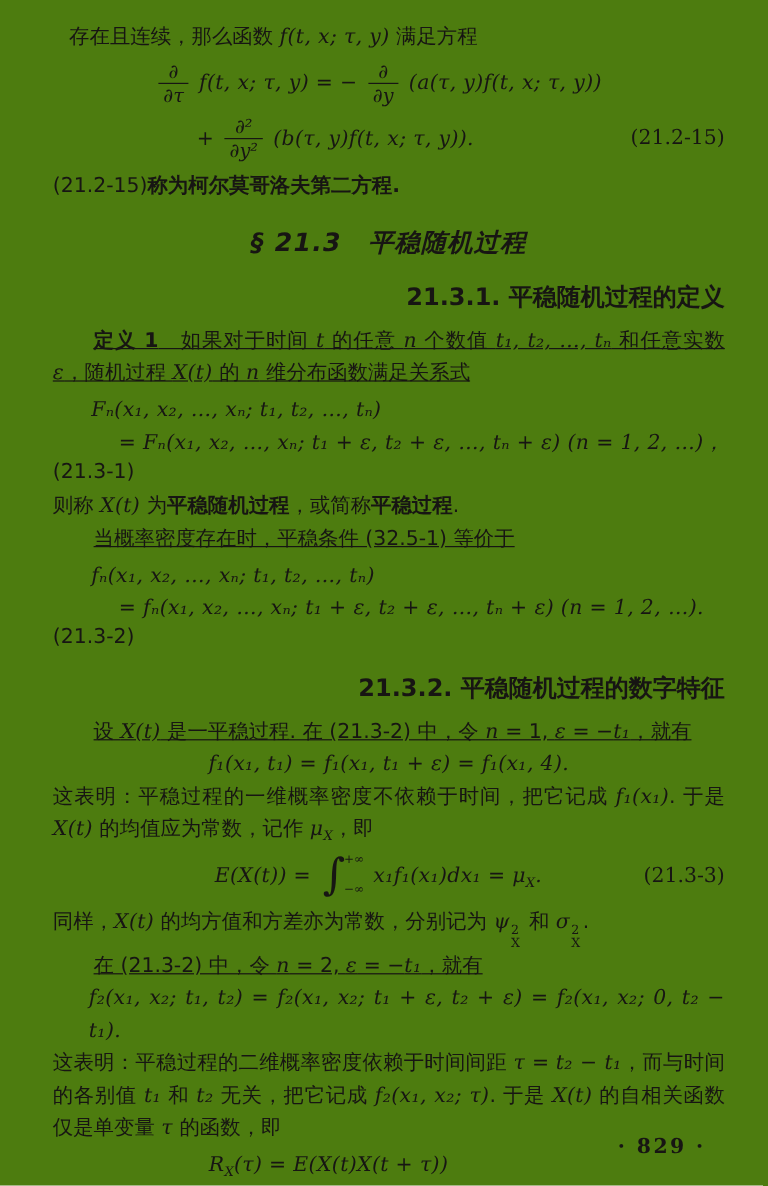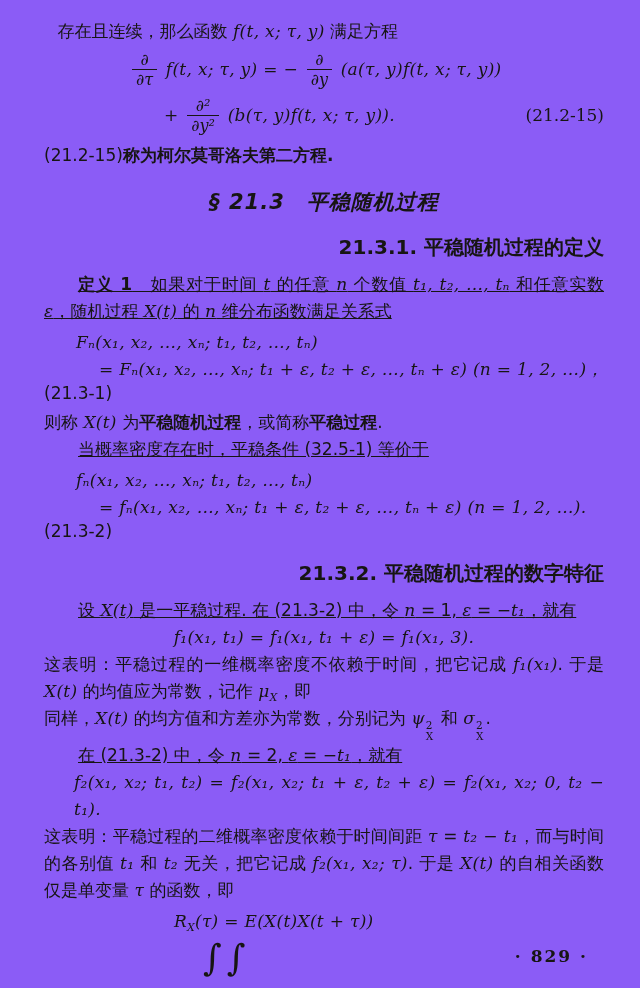--- a/index.html
+++ b/index.html
@@ -1,20 +1,20 @@
 <!DOCTYPE html>
 <html lang="zh"><head>
 <meta charset="utf-8">
 <style>
   html,body{margin:0;padding:0;background:#e8e6e0;}
   .page{
     position:relative;
     width:640px;height:988px;
     margin:0 auto;
-    background:#8b5cf6;
+    background:#4d7c0f;
     color:#171513;
     font-family:"DejaVu Sans",sans-serif;
     font-size:17px;
     line-height:27px;
     box-sizing:border-box;
     padding:18px 36px 0 44px;
     overflow:hidden;
   }
   .para{text-align:justify;margin:0;}
   .indent{text-indent:2em;text-decoration:underline;}
@@ -109,24 +109,36 @@
   <div class="eqblock">
     <div style="margin-left:32px;"><span><span class="mi">fₙ(x₁, x₂, …, xₙ; t₁, t₂, …, tₙ)</span></span></div>
     <div style="margin-left:55px;"><span><span class="mi">= fₙ(x₁, x₂, …, xₙ; t₁ + ε, t₂ + ε, …, tₙ + ε)  (n = 1, 2, …).</span></span></div>
     <div class="tagline">(21.3-2)</div>
   </div>
 
   <h2 class="sub-heading" style="margin-top:16px;">21.3.2. 平稳随机过程的数字特征</h2>
 
   <p class="para indent">设 <span class="mi">X(t)</span> 是一平稳过程. 在 (21.3-2) 中，令 <span class="mi">n</span> = 1, <span class="mi">ε</span> = −<span class="mi">t₁</span>，就有</p>
 
-  <p class="para center-formula"><span class="mi">f₁(x₁, t₁) = f₁(x₁, t₁ + ε) = f₁(x₁, 3).</span></p>
+  <p class="para center-formula"><span class="mi">f₁(x₁, t₁) = f₁(x₁, t₁ + ε) = f₁(x₁, 4).</span></p>
 
   <p class="para">这表明：平稳过程的一维概率密度不依赖于时间，把它记成 <span class="mi">f₁(x₁)</span>. 于是 <span class="mi">X(t)</span> 的均值应为常数，记作 <span class="mi">μ</span><sub class="msub">X</sub>，即</p>
 
+  <div class="eqblock">
+    <div class="eqline" style="margin:4px 0;">
+      <span style="margin-left:135px;"><span class="mi">E(X(t)) = </span><span class="int">
+            <span class="isign">∫</span>
+            <span class="ilims">
+              <span>+∞</span>
+              <span>−∞</span>
+            </span>
+          </span><span class="mi"> x₁f₁(x₁)dx₁ = μ</span><sub class="msub">X</sub><span class="mi">.</span></span>
+      <span class="eqtag">(21.3-3)</span>
+    </div>
+  </div>
 
   <p class="para">同样，<span class="mi">X(t)</span> 的均方值和方差亦为常数，分别记为 <span class="mi">ψ</span><span class="supsub">
         <span>2</span>
         <span>X</span>
       </span> 和 <span class="mi">σ</span><span class="supsub">
         <span>2</span>
         <span>X</span>
       </span>.</p>
 
   <p class="para indent">在 (21.3-2) 中，令 <span class="mi">n</span> = 2, <span class="mi">ε</span> = −<span class="mi">t₁</span>，就有</p>

